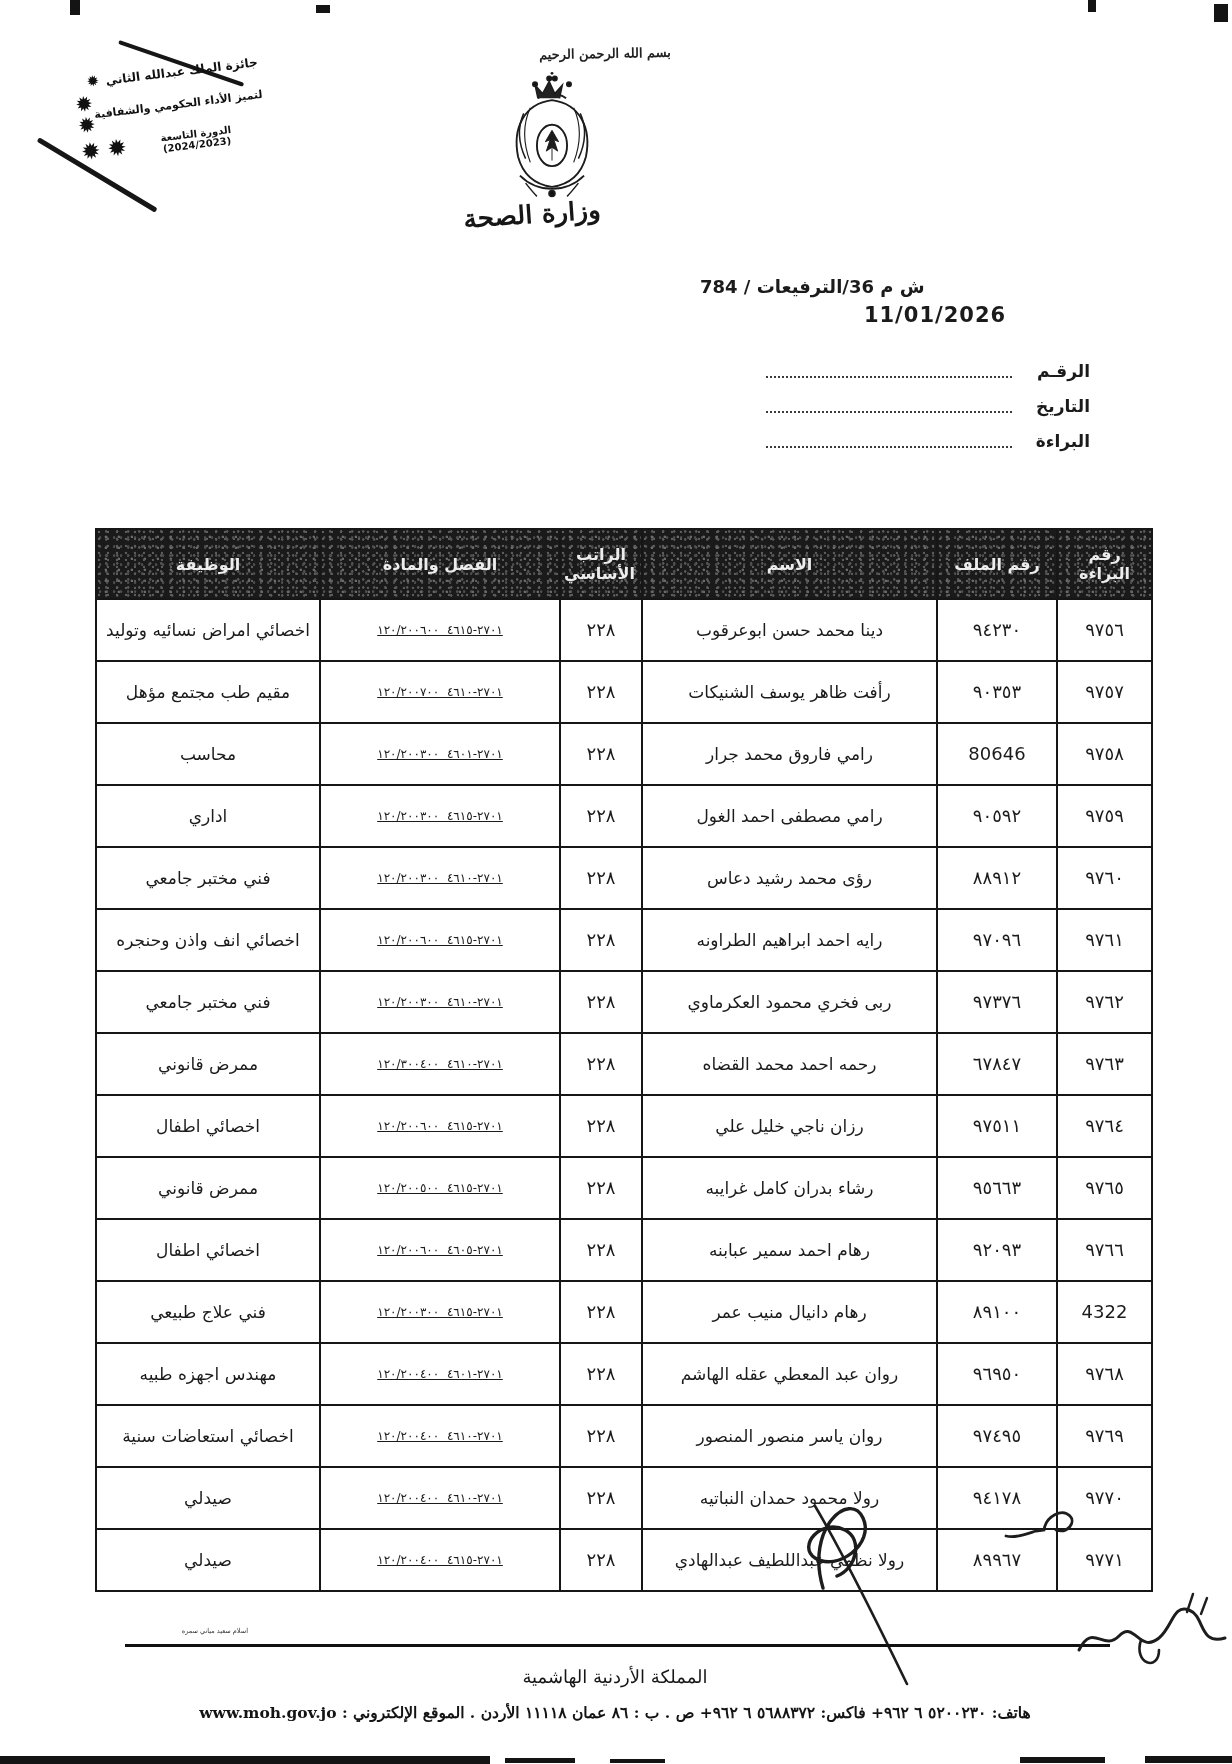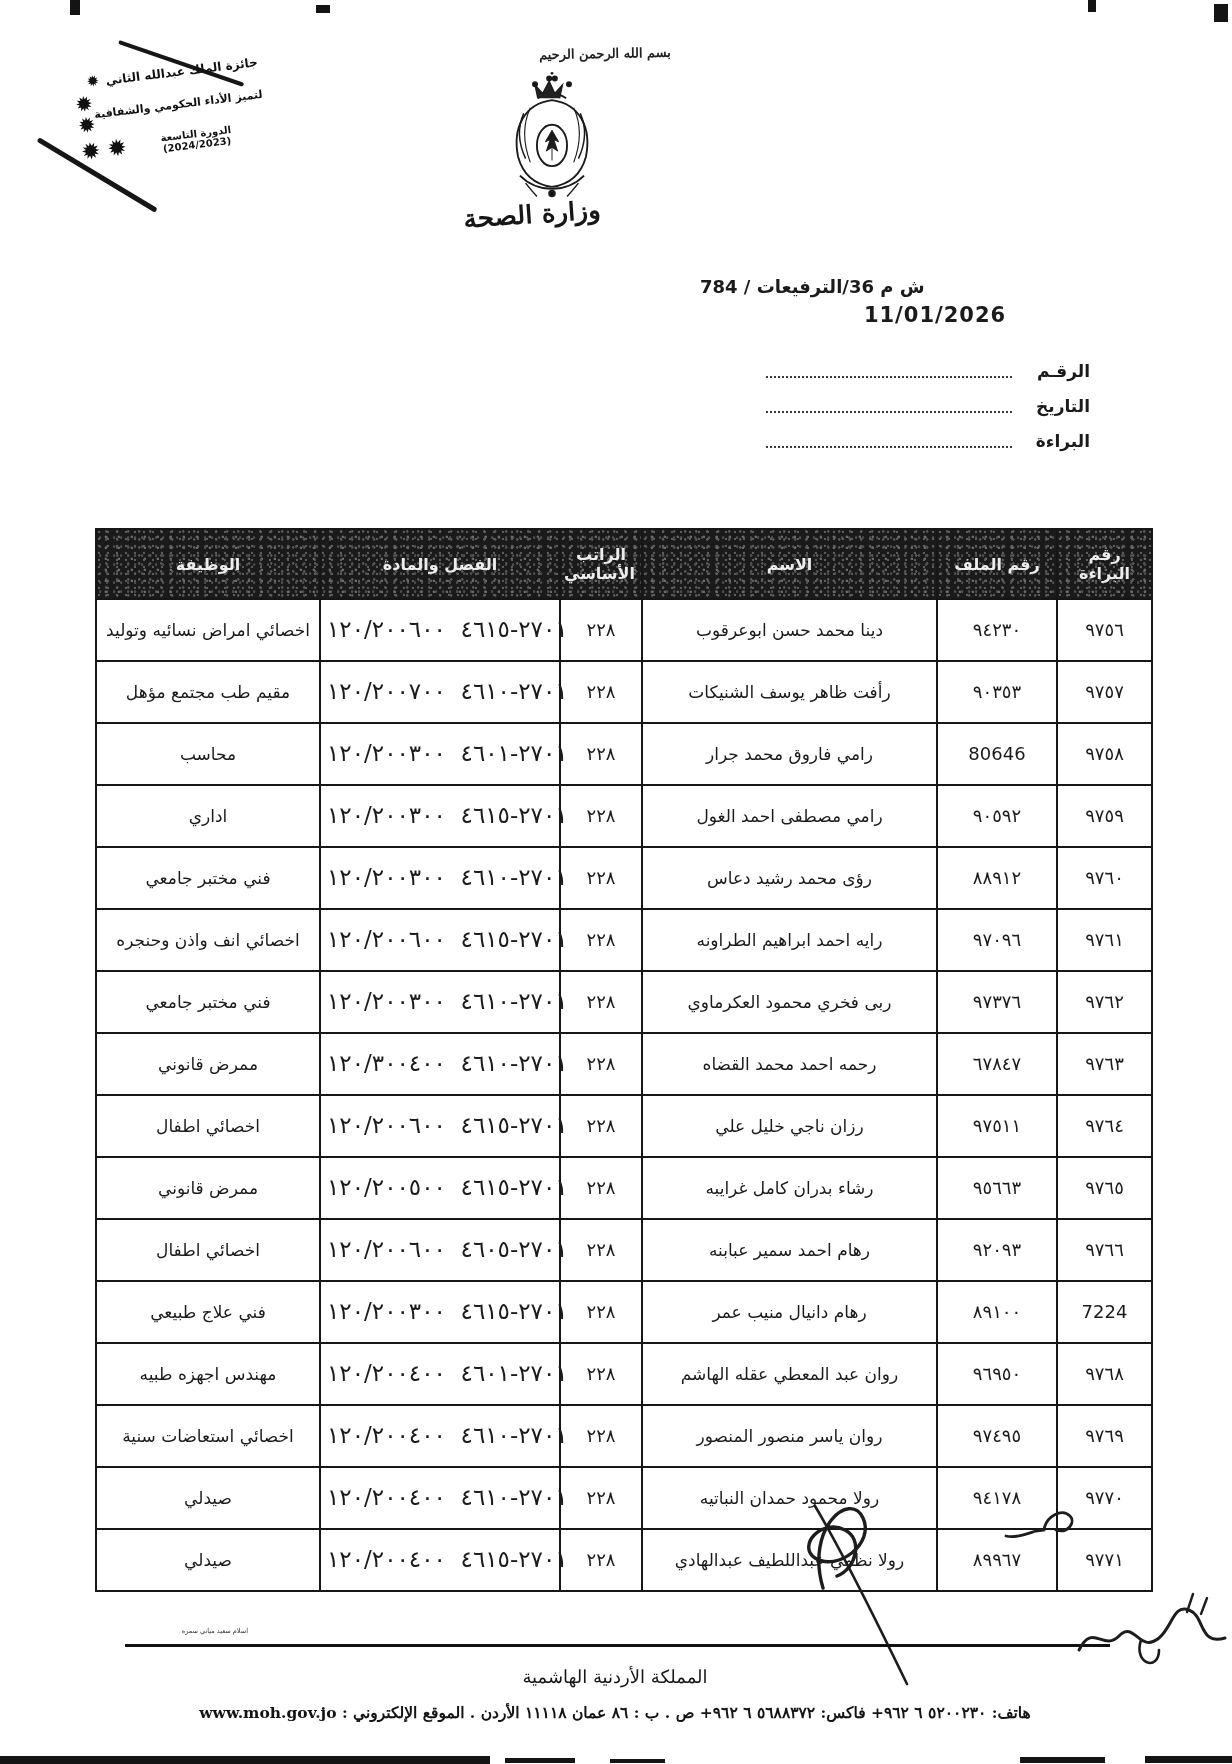--- a/index.html
+++ b/index.html
@@ -52,21 +52,21 @@
     height:58px;font-size:16px;font-weight:bold;color:#ededed;
     background-color:#1a1a1a;
     background-image:
       radial-gradient(circle at 22% 28%, #5c5c5c 0 1px, transparent 1.6px),
       radial-gradient(circle at 68% 62%, #6a6a6a 0 1px, transparent 1.6px),
       radial-gradient(circle at 44% 84%, #4d4d4d 0 1px, transparent 1.6px),
       radial-gradient(circle at 84% 18%, #575757 0 1px, transparent 1.6px);
     background-size:9px 7px,13px 11px,7px 9px,11px 8px;
   }
   .promo-table td{font-size:17px;line-height:1.55;height:50px;}
-  .promo-table td.article{direction:ltr;unicode-bidi:bidi-override;white-space:pre;font-size:23px;}
+  .promo-table td.article{direction:ltr;unicode-bidi:bidi-override;white-space:pre;font-size:12px;text-decoration:underline;}
   .promo-table td.num{font-size:18px;}
   
   .sig{position:absolute;}
   .sig path{fill:none;stroke:#1d1d1d;stroke-linecap:round;}
   .rule-line{position:absolute;left:125px;top:1644px;width:985px;height:3px;background:#111;}
   .micro-note{position:absolute;left:138px;top:1627px;width:110px;font-size:6.5px;color:#333;
     direction:rtl;text-align:right;transform:scaleY(1.05);}
   
   .kingdom{position:absolute;left:400px;top:1666px;width:430px;text-align:center;
     font-family:"DejaVu Serif", serif;font-size:18px;font-weight:normal;color:#161616;}
@@ -251,21 +251,21 @@
     </tr>
         <tr>
       <td class="num">٩٧٦٦</td>
       <td class="num">٩٢٠٩٣</td>
       <td>رهام احمد سمير عبابنه</td>
       <td class="num">٢٢٨</td>
       <td class="article">١٢٠/٢٠٠٦٠٠  ٤٦٠٥-٢٧٠١</td>
       <td>اخصائي اطفال</td>
     </tr>
         <tr>
-      <td class="num">7224</td>
+      <td class="num">4322</td>
       <td class="num">٨٩١٠٠</td>
       <td>رهام دانيال منيب عمر</td>
       <td class="num">٢٢٨</td>
       <td class="article">١٢٠/٢٠٠٣٠٠  ٤٦١٥-٢٧٠١</td>
       <td>فني علاج طبيعي</td>
     </tr>
         <tr>
       <td class="num">٩٧٦٨</td>
       <td class="num">٩٦٩٥٠</td>
       <td>روان عبد المعطي عقله الهاشم</td>

